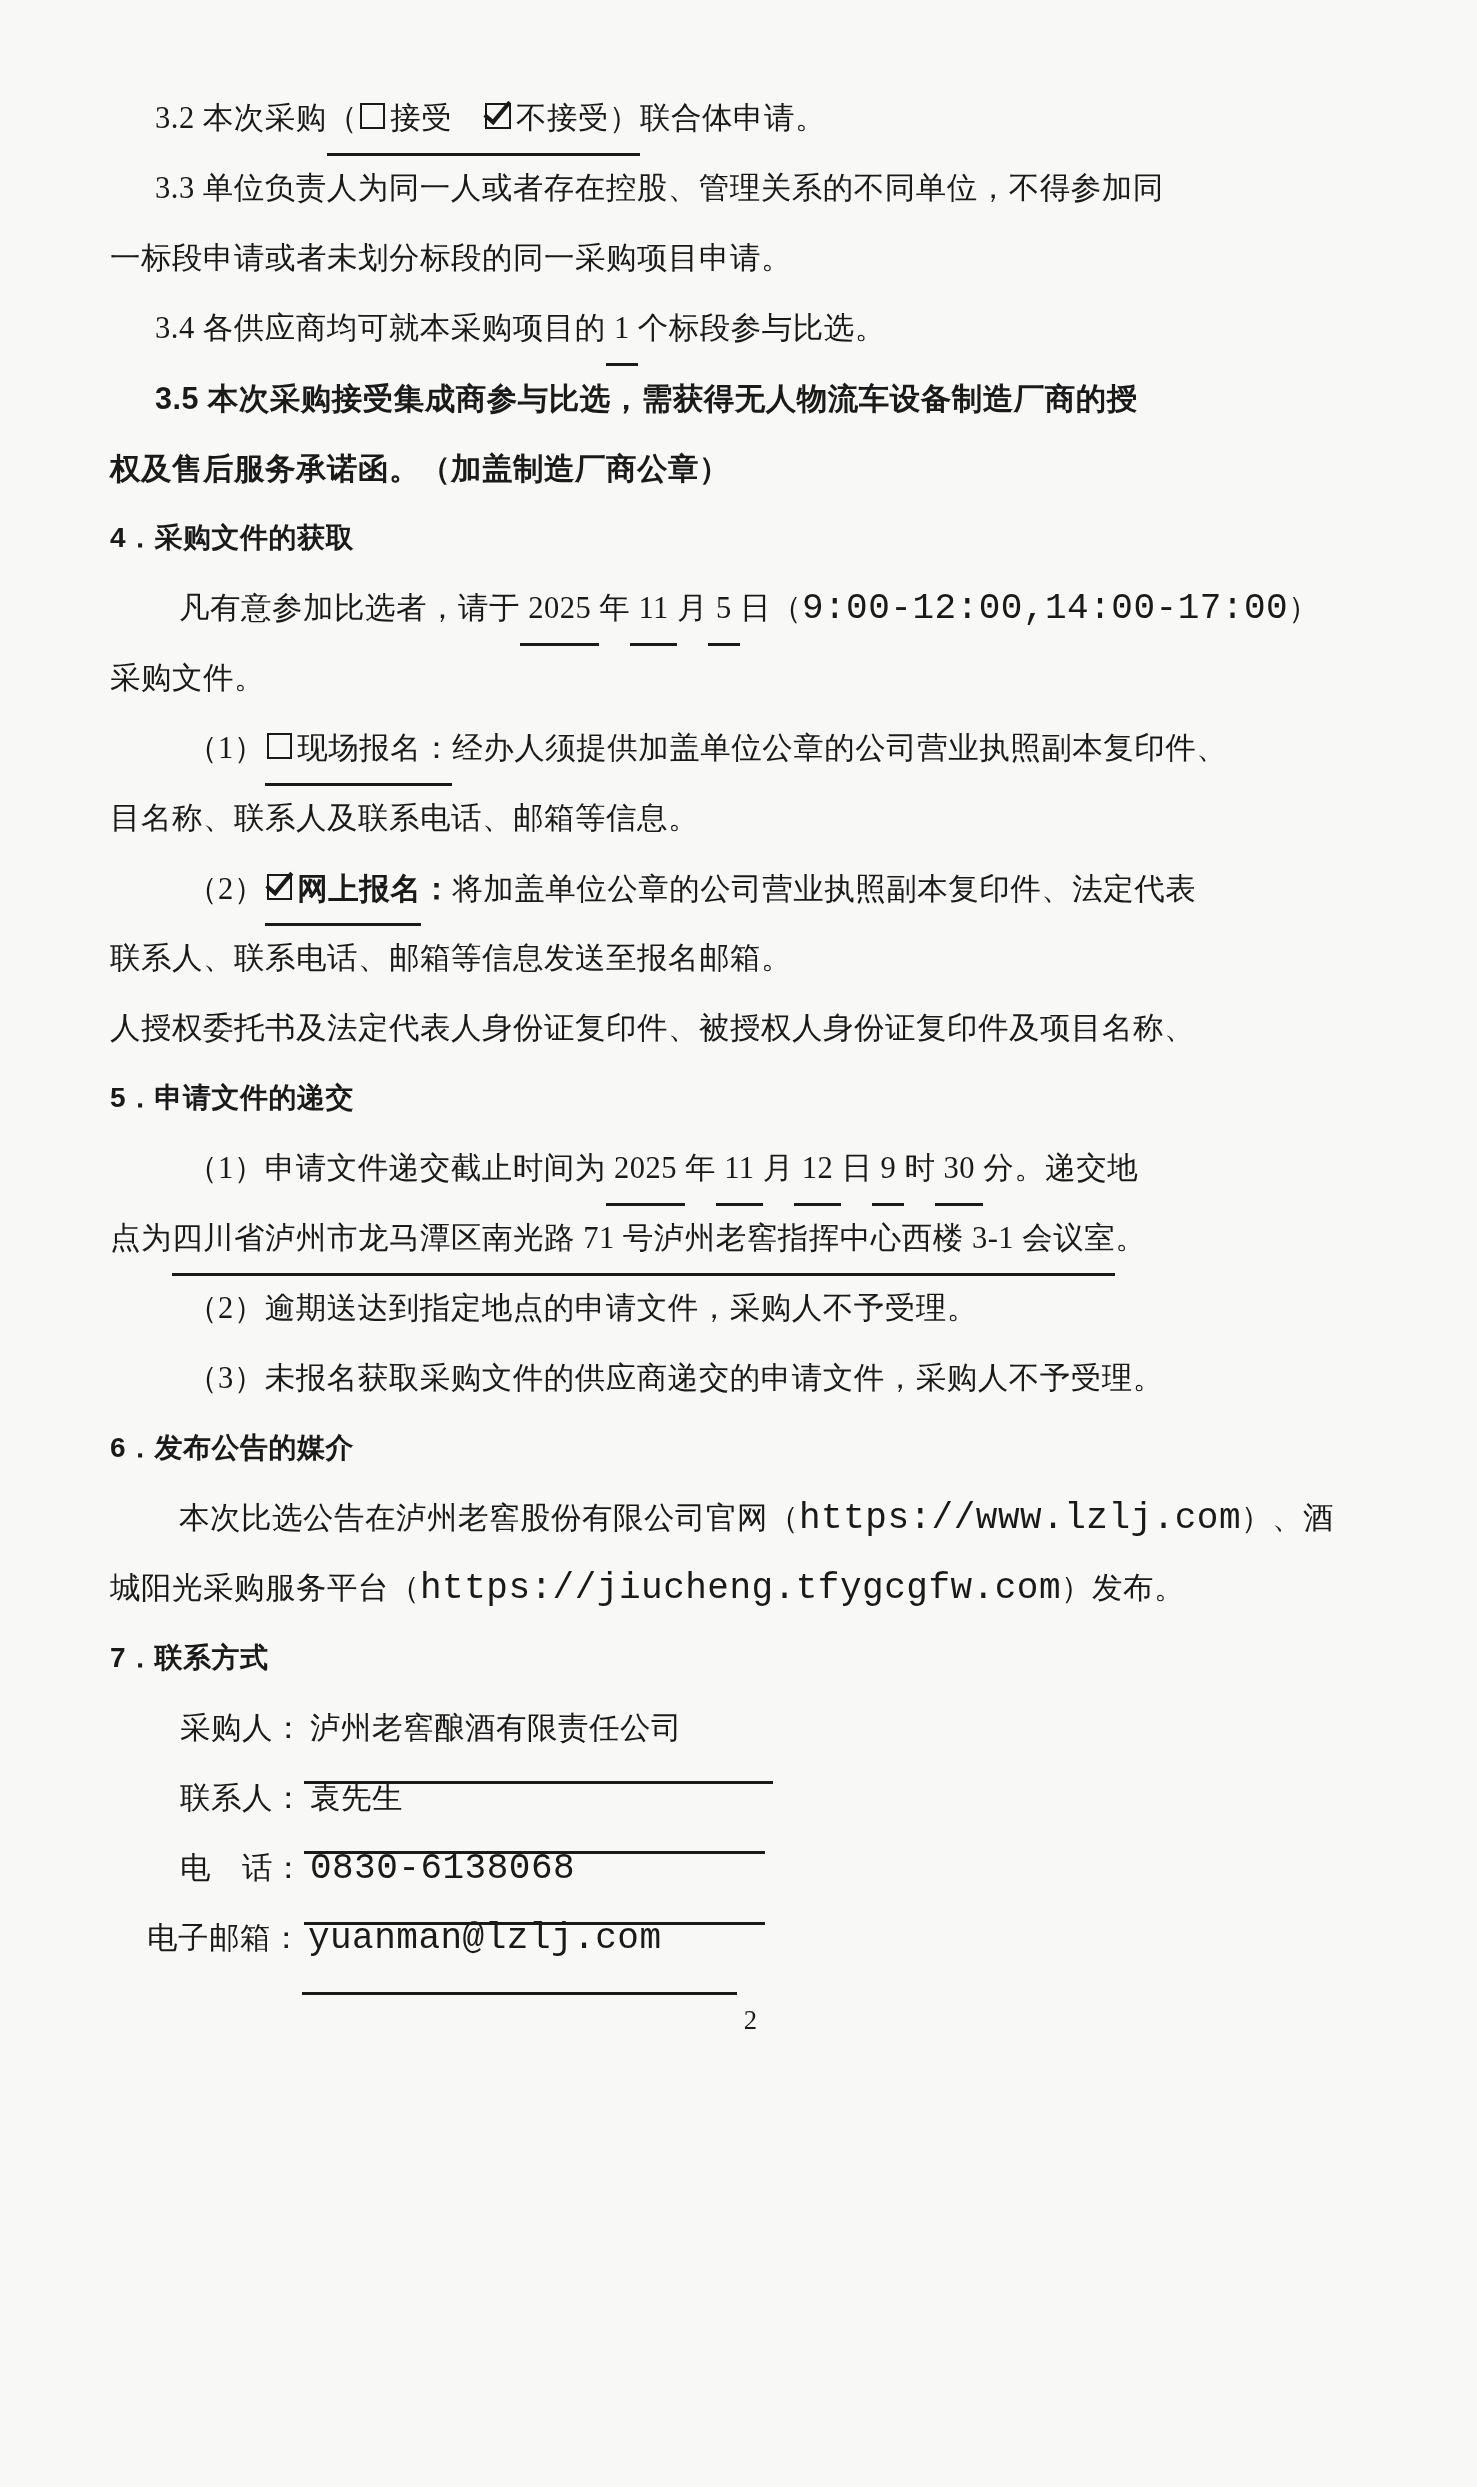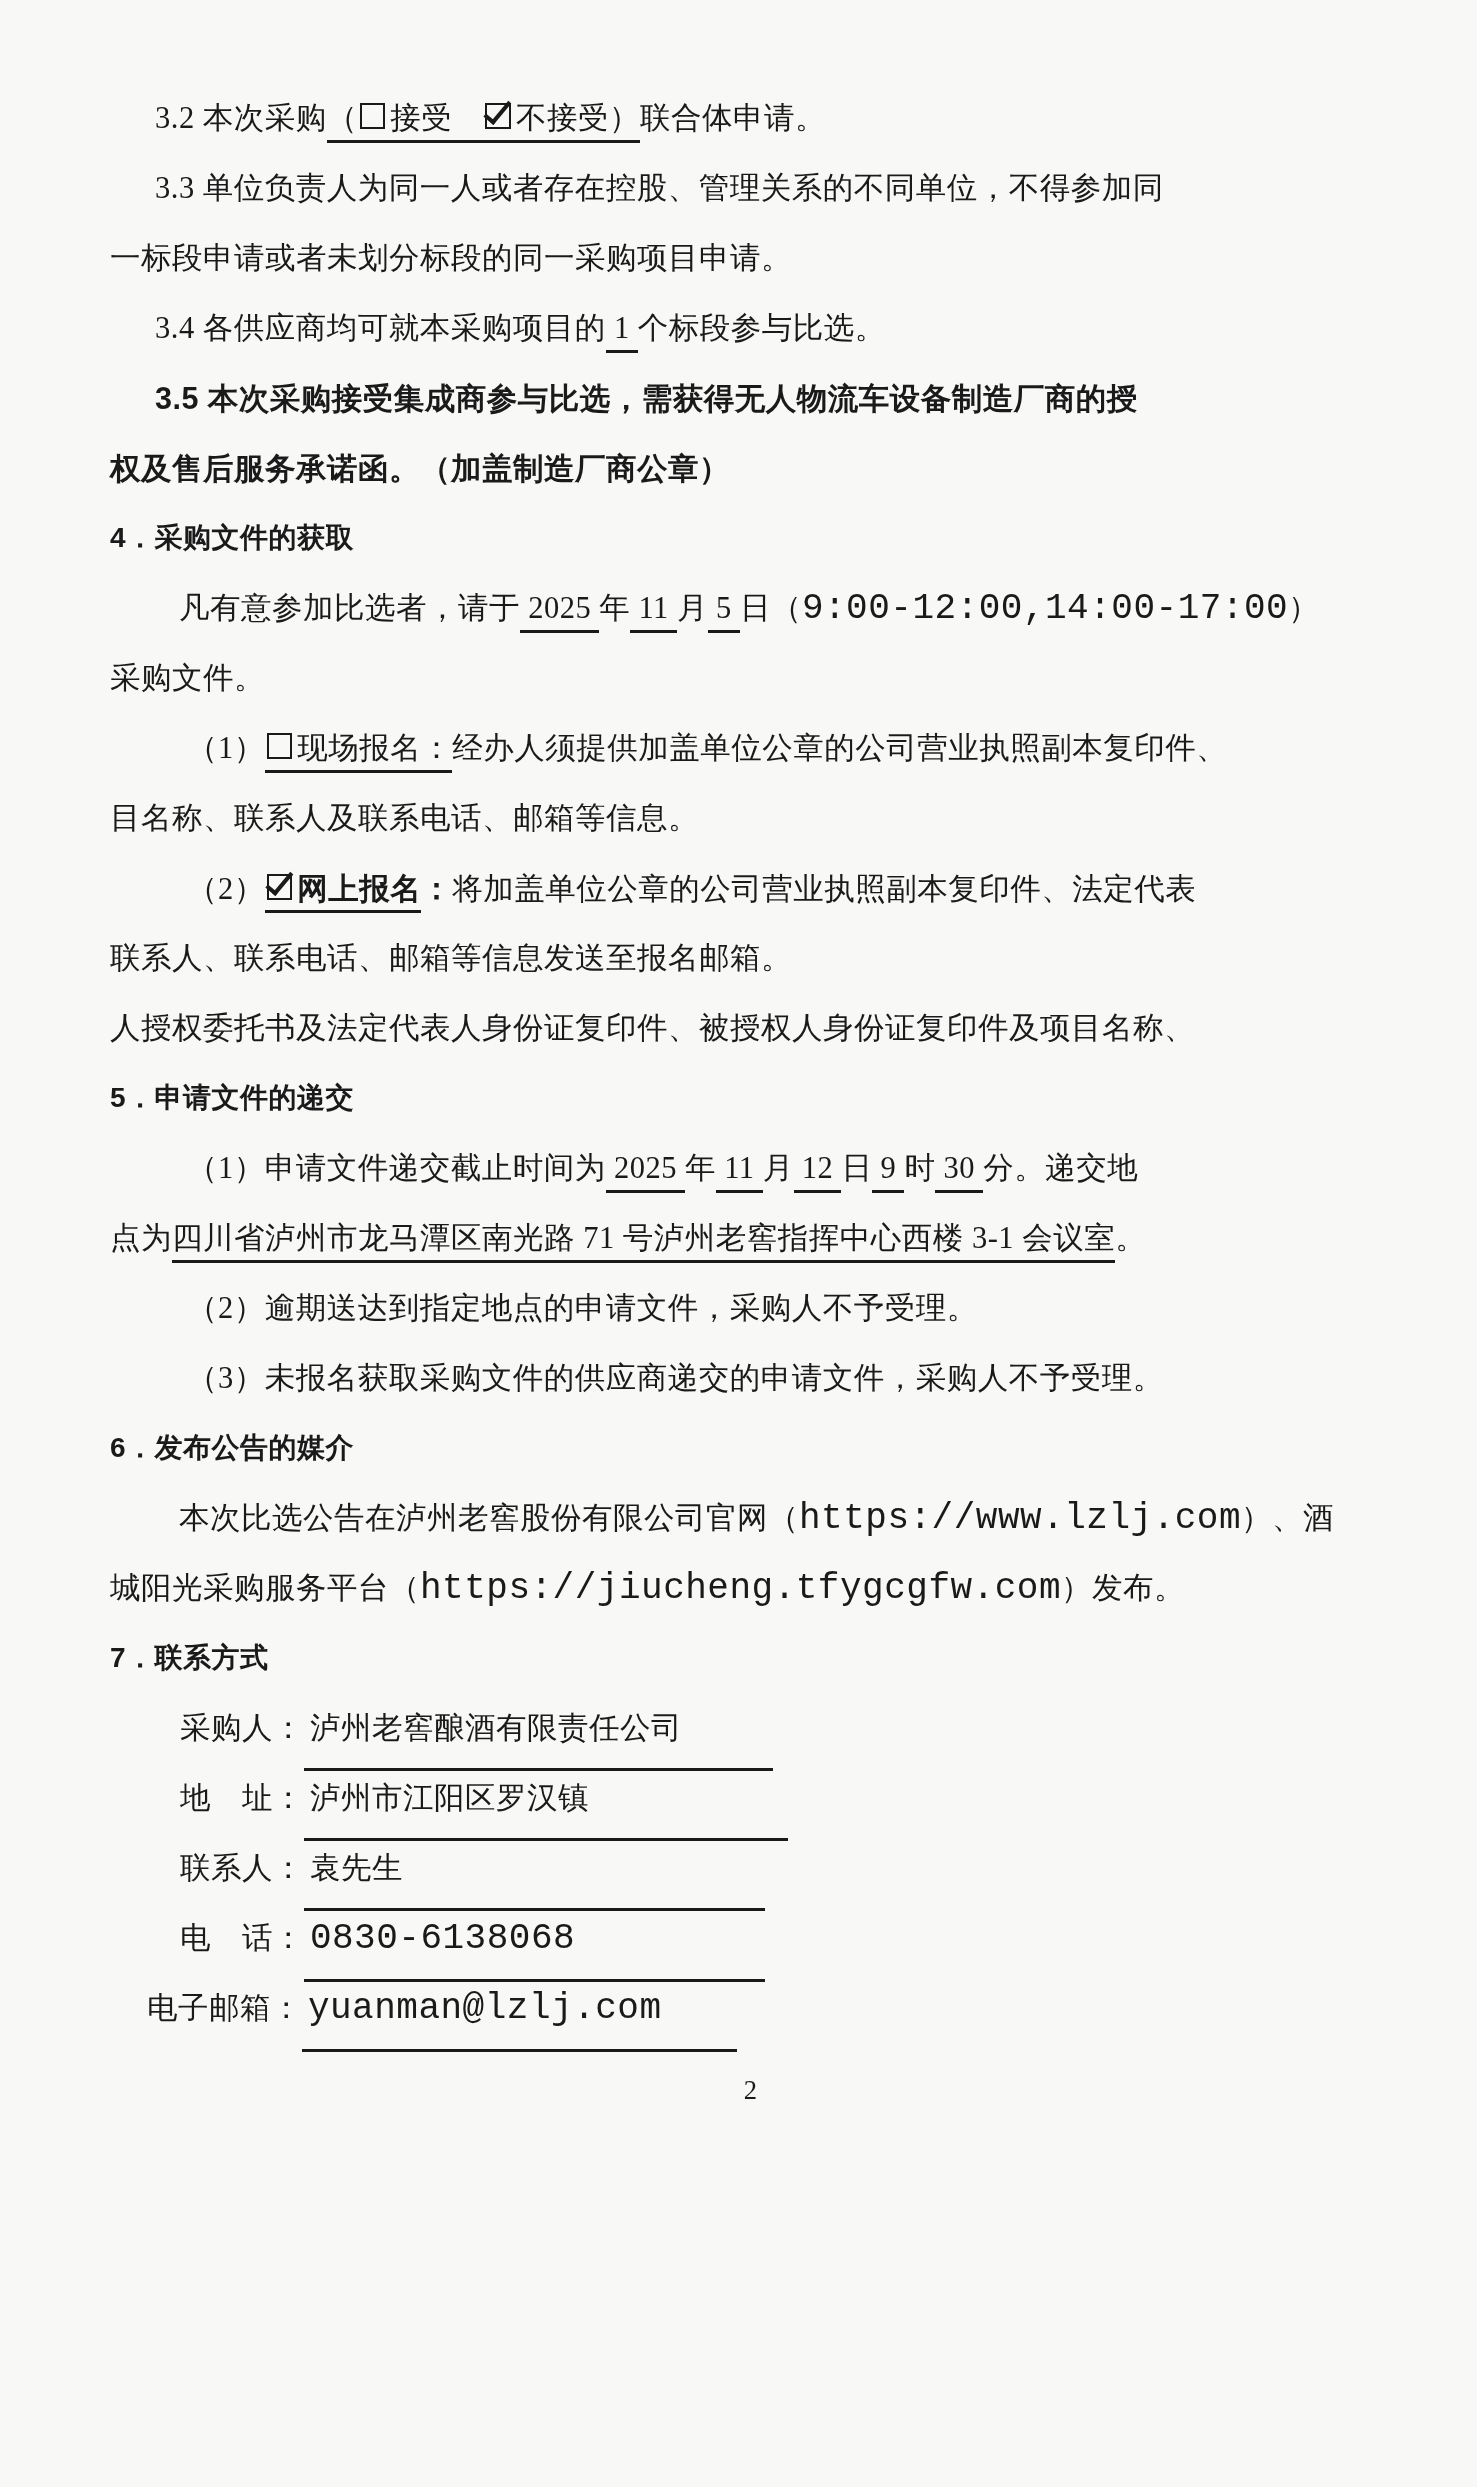--- a/index.html
+++ b/index.html
@@ -16,21 +16,21 @@
   .line.item-first{padding-left:45px;}
   .line.body-first{padding-left:69px;}
   .line.sub-first{padding-left:77px;}
   .line.contact{padding-left:70px;}
   .line.contact-wide{padding-left:37px;}
   .line.heading{
     font-family:"Liberation Sans","DejaVu Sans",sans-serif;
     font-weight:700;font-size:28px;
   }
   .b{font-family:"Liberation Sans","DejaVu Sans",sans-serif;font-weight:700;text-align:center;}
-  .u{border-bottom:3px solid #1a1a1a;padding-bottom:5px;}
+  .u{border-bottom:3px solid #1a1a1a;padding-bottom:18px;}
   .m{font-family:"Liberation Mono","DejaVu Sans Mono",monospace;font-size:36px;}
   .v{display:inline-block;padding-left:5.9px;}
   .cb{
     position:relative;display:inline-block;
     width:21.7px;height:21.7px;border:2px solid #1a1a1a;
     margin:0 4.9px 0 2px;vertical-align:-1px;background:transparent;
   }
   .cb.checked::before{
     content:"";position:absolute;left:3.9px;top:-8.9px;
     width:8.9px;height:23.6px;
@@ -64,20 +64,19 @@
       <div class="line heading"><span>5．申请文件的递交</span></div>
       <div class="line sub-first"><span>（1）申请文件递交截止时间为</span><span class="u"> 2025 </span><span>年</span><span class="u"> 11 </span><span>月</span><span class="u"> 12 </span><span>日</span><span class="u"> 9 </span><span>时</span><span class="u"> 30 </span><span>分。递交地</span></div>
       <div class="line cont"><span>点为</span><span class="u">四川省泸州市龙马潭区南光路 71 号泸州老窖指挥中心西楼 3-1 会议室</span><span>。</span></div>
       <div class="line sub-first"><span>（2）逾期送达到指定地点的申请文件，采购人不予受理。</span></div>
       <div class="line sub-first"><span>（3）未报名获取采购文件的供应商递交的申请文件，采购人不予受理。</span></div>
       <div class="line heading"><span>6．发布公告的媒介</span></div>
       <div class="line body-first"><span>本次比选公告在泸州老窖股份有限公司官网（</span><span class="m">https://www.lzlj.com</span><span>）、酒</span></div>
       <div class="line cont"><span>城阳光采购服务平台（</span><span class="m">https://jiucheng.tfygcgfw.com</span><span>）发布。</span></div>
       <div class="line heading"><span>7．联系方式</span></div>
       <div class="line contact"><span>采购人：</span><span class="u v" style="min-width: 463px;">泸州老窖酿酒有限责任公司</span></div>
-      <div class="line contact"><span>地　址：</span><span class="u v" style="min-width: 478px;">泸州市江阳区罗汉镇</span></div>
       <div class="line contact"><span>联系人：</span><span class="u v" style="min-width: 455px;">袁先生</span></div>
       <div class="line contact"><span>电　话：</span><span class="u m v" style="min-width: 455px;">0830-6138068</span></div>
       <div class="line contact-wide"><span>电子邮箱：</span><span class="u m v" style="min-width: 429px;">yuanman@lzlj.com</span></div>
     </div>
   <div class="pagenum">2</div>
 </div>
 
 
 </body></html>

